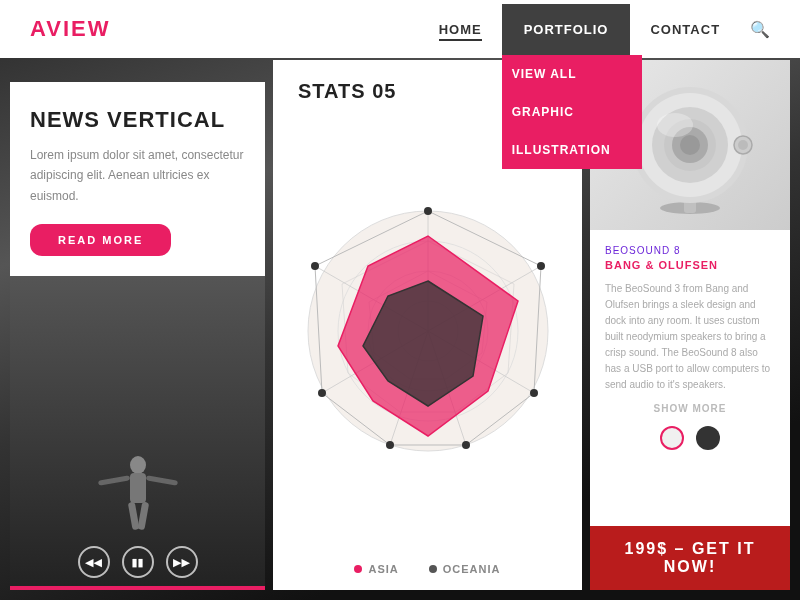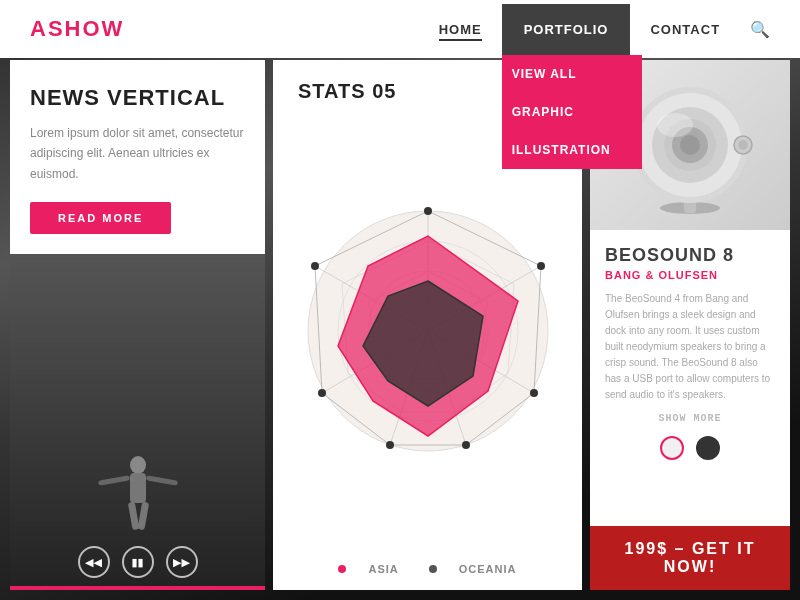--- a/index.html
+++ b/index.html
@@ -110,20 +110,21 @@
 
     
     .panel-1 {
       width: 255px;
       background: white;
       flex-shrink: 0;
       display: flex;
       flex-direction: column;
       overflow: hidden;
       position: relative;
+      margin-top: 22px;
     }
     .panel-1-content {
       padding: 25px 20px 20px;
       flex-shrink: 0;
     }
     .news-title {
       font-size: 22px;
       font-weight: 900;
       color: #222;
       letter-spacing: 1px;
@@ -139,21 +140,21 @@
     .read-more-btn {
       background: #e91e63;
       color: white;
       border: none;
       padding: 10px 28px;
       font-size: 11px;
       font-weight: 700;
       letter-spacing: 2px;
       text-transform: uppercase;
       cursor: pointer;
-      border-radius: 2px;
+      border-radius: 12px;
       text-align: center;
     }
     .panel-1-image {
       flex: 1;
       background: linear-gradient(180deg, #555 0%, #222 100%);
       position: relative;
       overflow: hidden;
     }
     .skydiver-silhouette {
       position: absolute;
@@ -219,21 +220,21 @@
     }
     .radar-labels {
       display: flex;
       justify-content: center;
       gap: 30px;
       padding: 10px 0 15px;
     }
     .radar-label {
       display: flex;
       align-items: center;
-      gap: 22px;
+      gap: 6px;
       font-size: 11px;
       font-weight: 600;
       color: #888;
       letter-spacing: 1px;
       text-transform: uppercase;
     }
     .dot {
       width: 8px;
       height: 8px;
       border-radius: 50%;
@@ -254,23 +255,23 @@
       display: flex;
       align-items: center;
       justify-content: center;
       position: relative;
     }
     .product-info {
       padding: 15px 15px 10px;
       flex: 1;
     }
     .product-name {
-      font-size: 18px;
-      font-weight: 700;
-      color: #404040;
+      font-size: 10px;
+      font-weight: 400;
+      color: #6d28d9;
       text-transform: uppercase;
       letter-spacing: 1px;
       margin-bottom: 3px;
     }
     .product-brand {
       font-size: 11px;
       font-weight: 700;
       color: #e91e63;
       letter-spacing: 1px;
       text-transform: uppercase;
@@ -284,21 +285,20 @@
     }
     .show-more {
       font-size: 10px;
       font-weight: 700;
       color: #bbb;
       letter-spacing: 1px;
       text-transform: uppercase;
       text-align: center;
       margin-bottom: 12px;
       cursor: pointer;
-      font-family: Liberation Mono, monospace;
     }
     .color-options {
       display: flex;
       justify-content: center;
       gap: 12px;
       margin-bottom: 12px;
     }
     .color-circle {
       width: 24px;
       height: 24px;
@@ -321,21 +321,21 @@
       text-align: center;
     }
   </style>
 </head>
 <body>
 
 <div class="bg-mountains"></div>
 
 <div class="navbar">
   <div class="nav-logo">
-    <span>A</span><span>SHOW</span>
+    <span>A</span><span>VIEW</span>
   </div>
   <div class="nav-links">
     <div class="nav-link active">HOME</div>
     <div class="nav-link portfolio-dropdown">
       <span>PORTFOLIO</span>
       <div class="dropdown-menu">
         <div class="dropdown-item">VIEW ALL</div>
         <div class="dropdown-item">GRAPHIC</div>
         <div class="dropdown-item">ILLUSTRATION</div>
       </div>
@@ -442,21 +442,21 @@
 
         <ellipse cx="60" cy="55" rx="18" ry="12" fill="white" fill-opacity="0.3"></ellipse>
 
         <circle cx="128" cy="75" r="9" fill="#ccc" stroke="#aaa" stroke-width="1.5"></circle>
         <circle cx="128" cy="75" r="5" fill="#bbb"></circle>
       </svg>
     </div>
     <div class="product-info">
       <div class="product-name">BEOSOUND 8</div>
       <div class="product-brand">BANG &amp; OLUFSEN</div>
-      <div class="product-desc">The BeoSound 4 from Bang and Olufsen brings a sleek design and dock into any room. It uses custom built neodymium speakers to bring a crisp sound. The BeoSound 8 also has a USB port to allow computers to send audio to it's speakers.</div>
+      <div class="product-desc">The BeoSound 3 from Bang and Olufsen brings a sleek design and dock into any room. It uses custom built neodymium speakers to bring a crisp sound. The BeoSound 8 also has a USB port to allow computers to send audio to it's speakers.</div>
       <div class="show-more">SHOW MORE</div>
       <div class="color-options">
         <div class="color-circle light"></div>
         <div class="color-circle dark"></div>
       </div>
     </div>
     <button class="buy-btn">199$ – GET IT NOW!</button>
   </div>
 
 </div>

